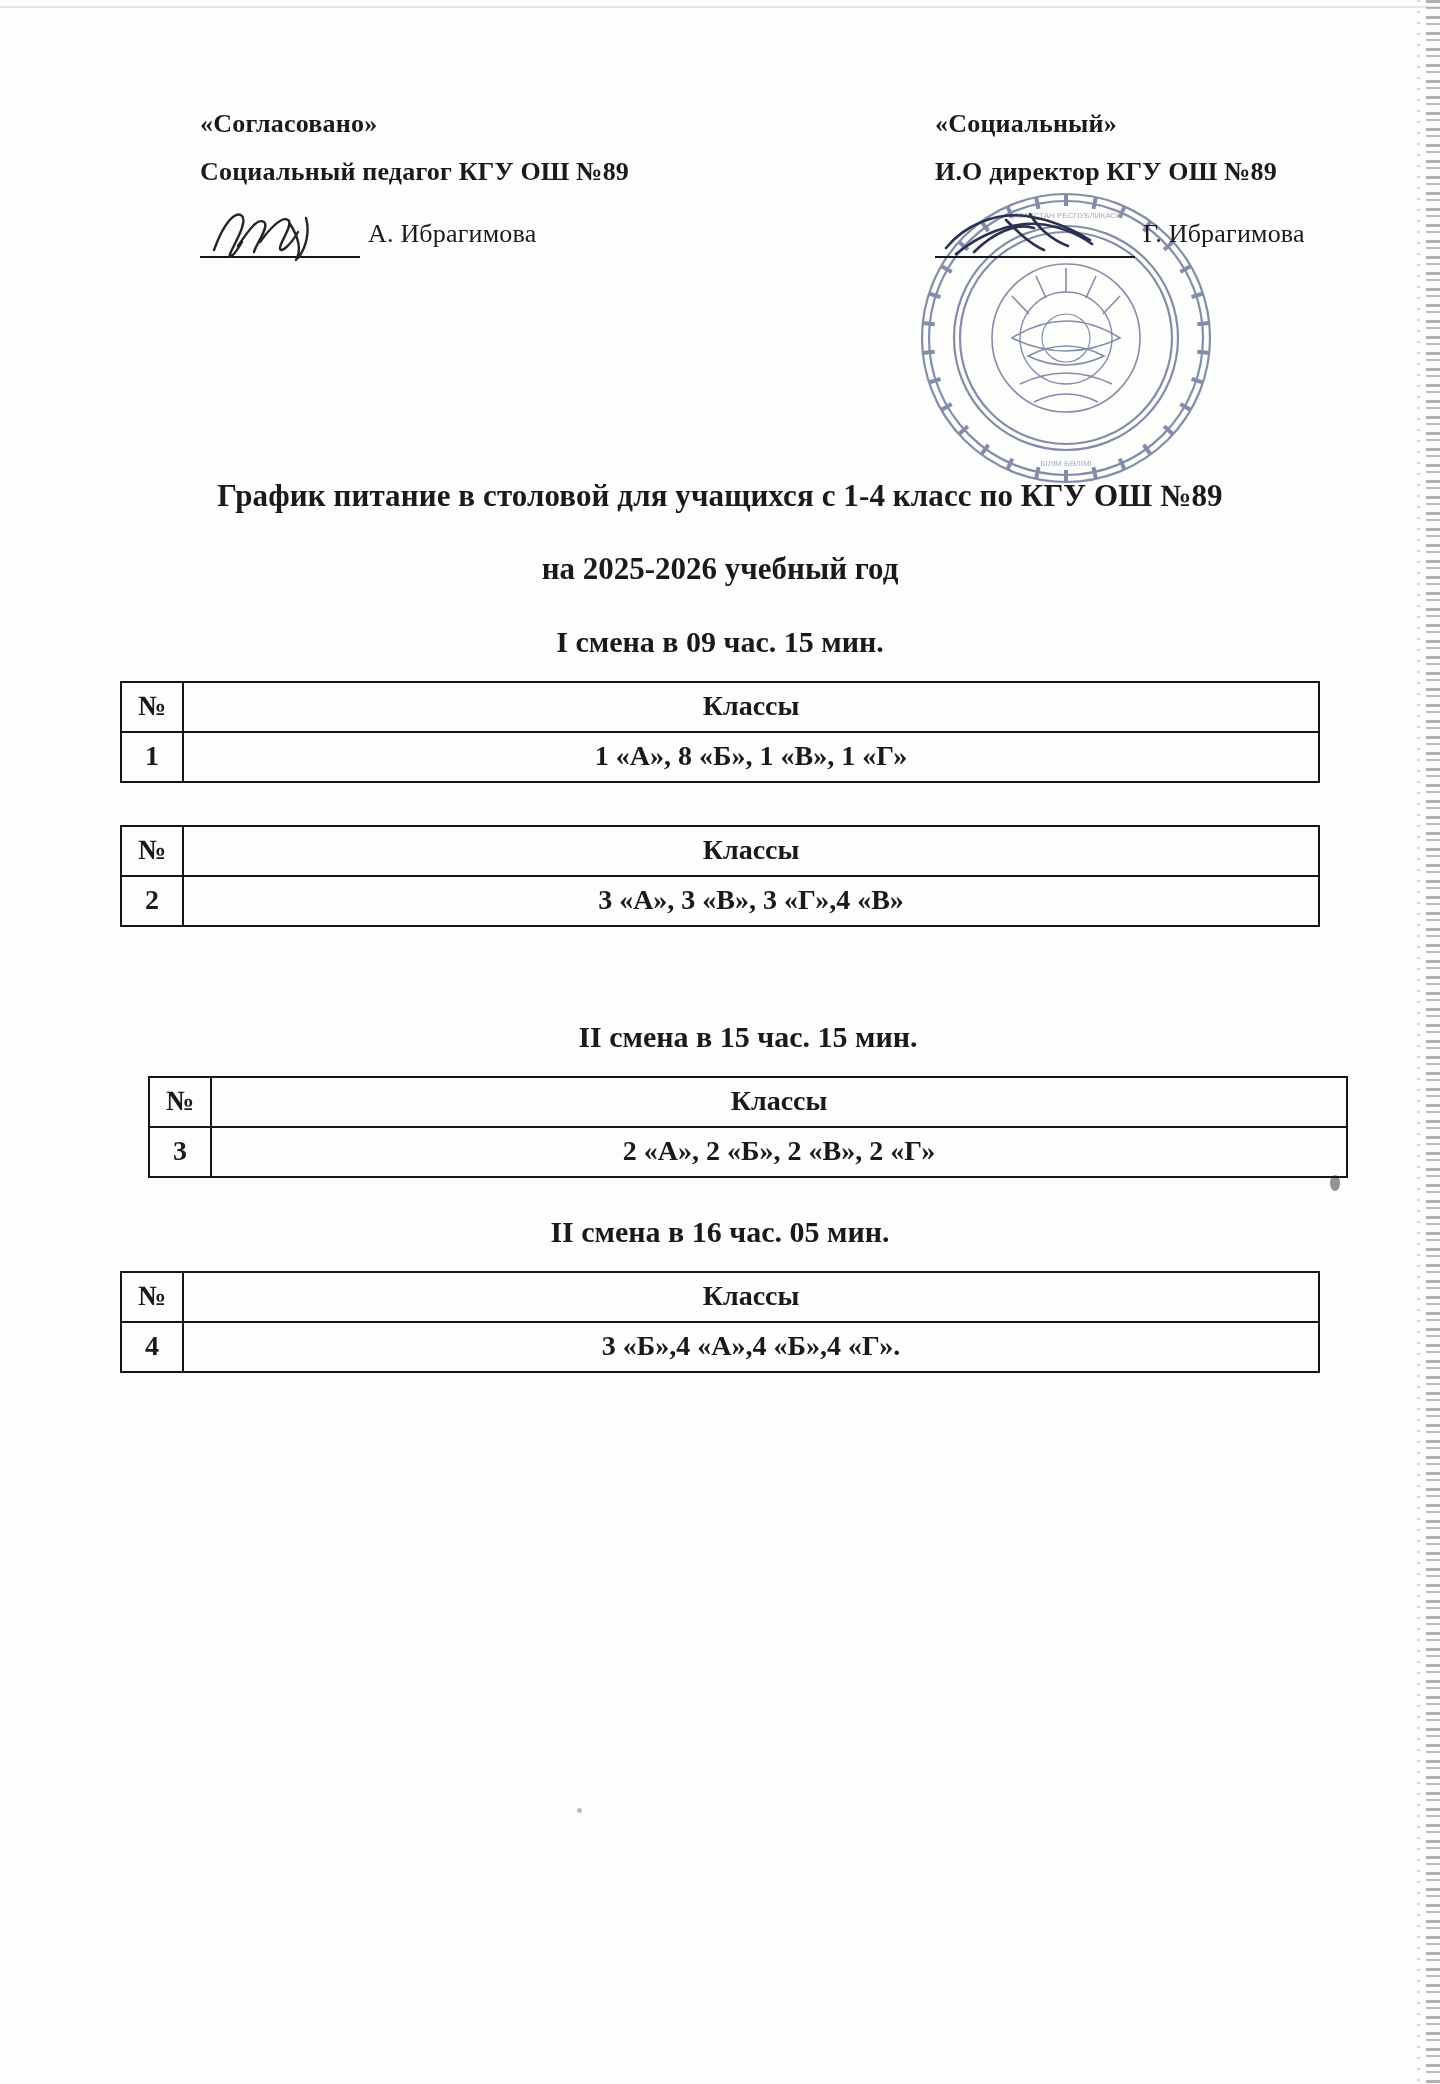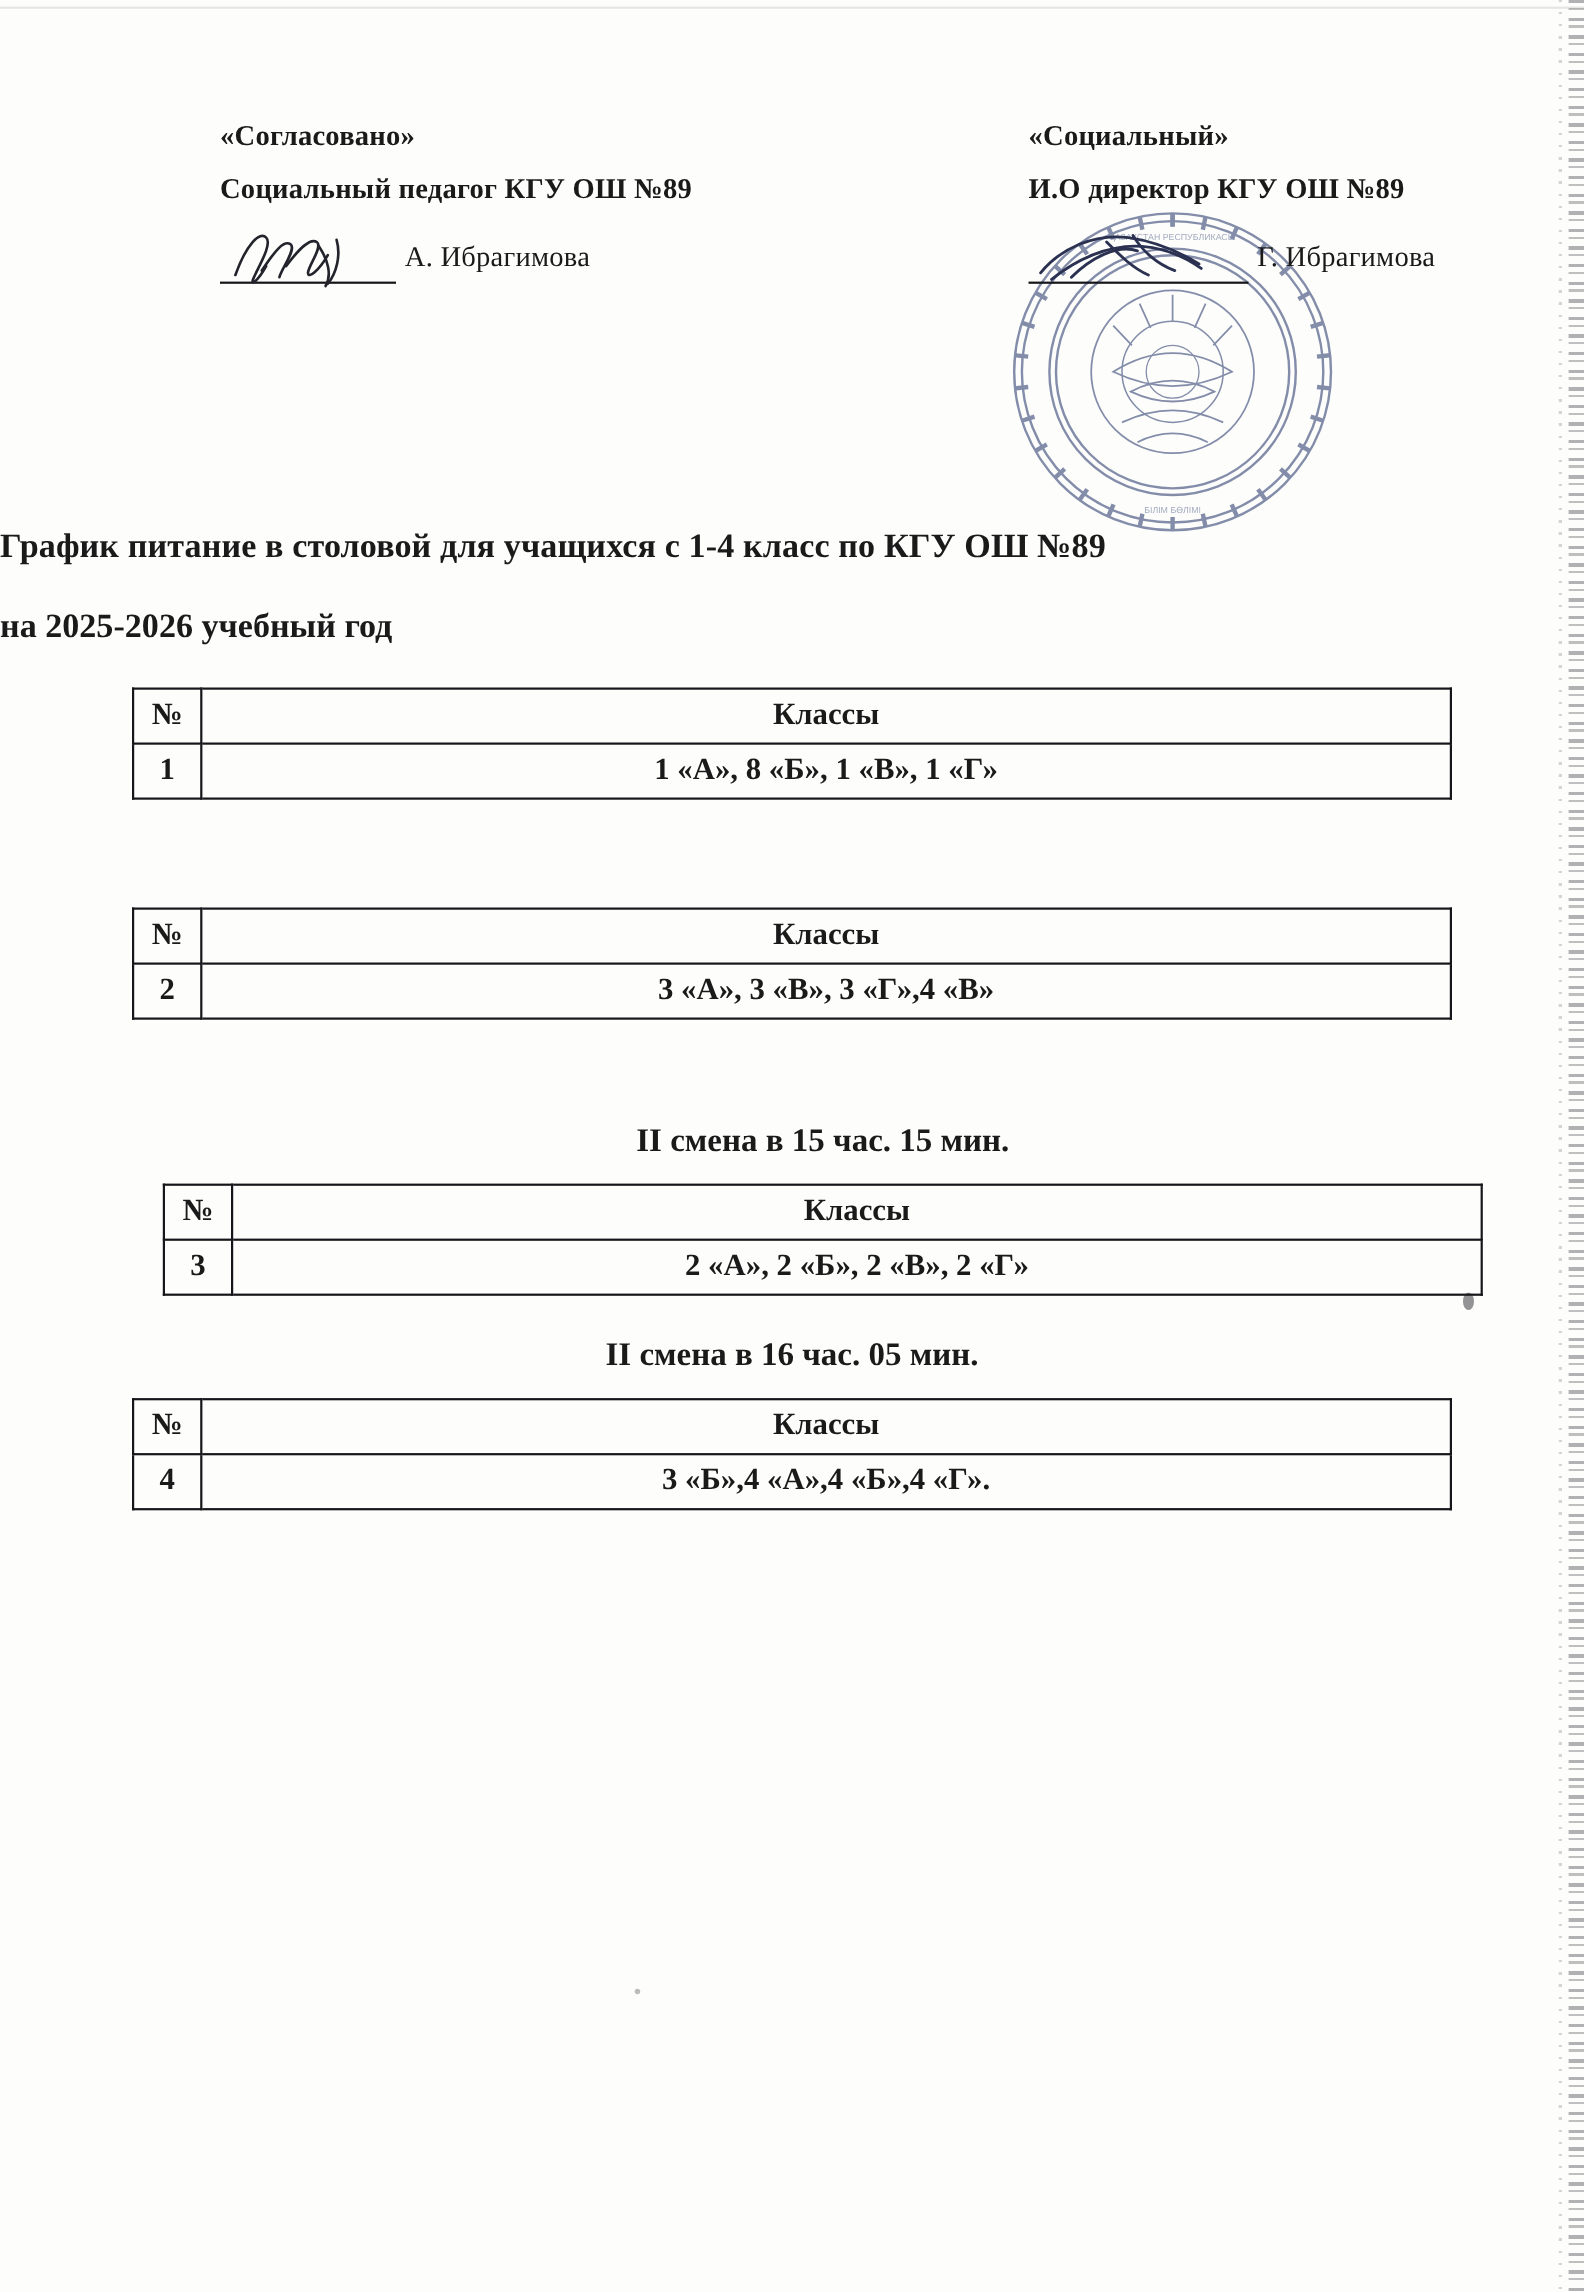--- a/index.html
+++ b/index.html
@@ -113,21 +113,21 @@
     opacity: 0.62;
     pointer-events: none;
   }
 
   
   .title-block {
     position: absolute;
     top: 480px;
     left: 0;
     width: 1440px;
-    text-align: left;
+    text-align: center;
   }
   .doc-title {
     font-size: 31px;
     font-weight: bold;
     letter-spacing: 0.1px;
     line-height: 1.0;
   }
   .doc-subtitle {
     font-size: 31px;
     font-weight: bold;
@@ -276,20 +276,21 @@
       </div>
     </div>
   </div>
 
   <div class="title-block">
     <div class="doc-title">График питание в столовой для учащихся с 1-4 класс по КГУ ОШ №89</div>
     <div class="doc-subtitle">на 2025-2026 учебный год</div>
   </div>
 
   <div class="section" style="top:625px;">
+    <div class="section-heading">I смена в 09 час. 15 мин.</div>
     <table class="sched">
       <tbody>
           <tr>
         <td class="col-num num-sign">№</td>
         <td>Классы</td>
       </tr>
       <tr>
         <td class="col-num">1</td>
         <td>1 «А», 8 «Б», 1 «В», 1 «Г»</td>
       </tr>

